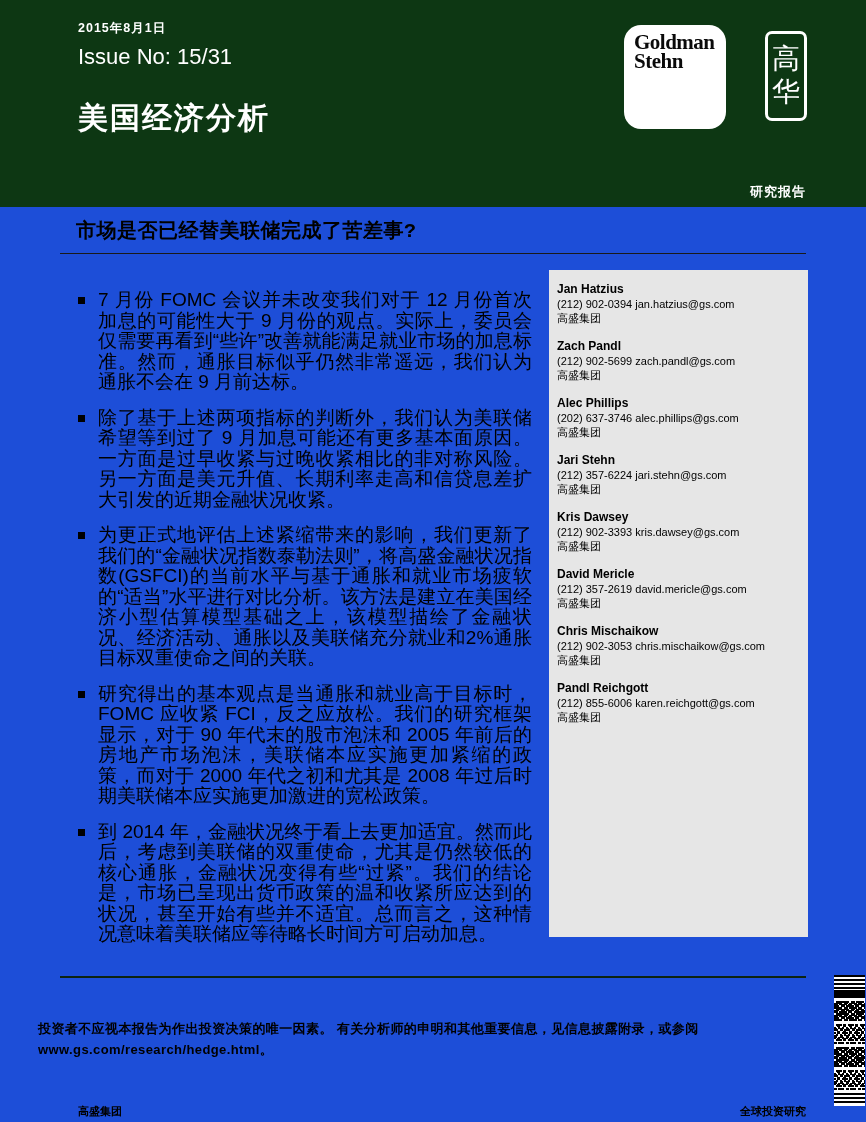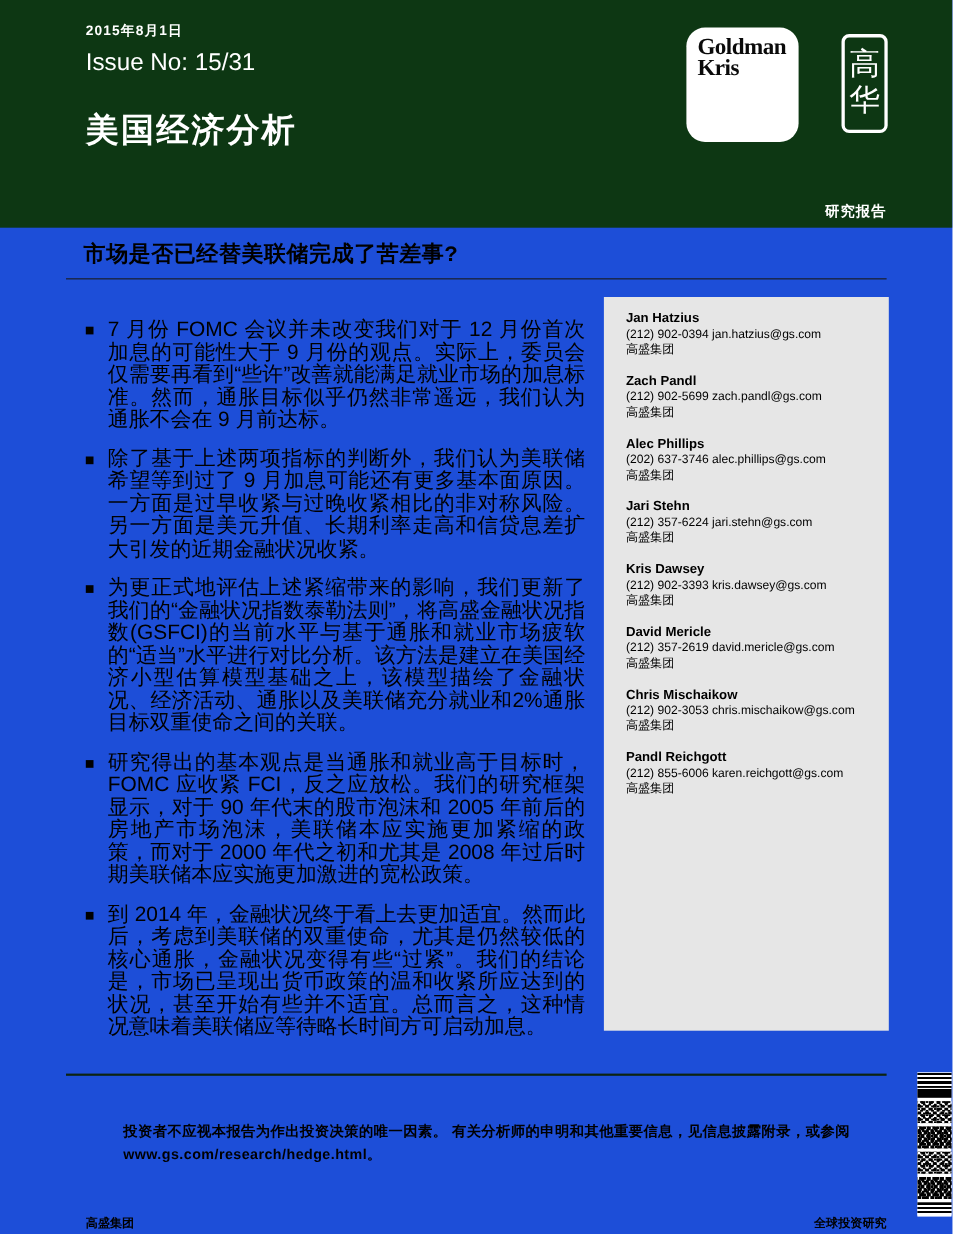--- a/index.html
+++ b/index.html
@@ -24,29 +24,29 @@
   .page-title { font-size:20px; font-weight:bold; padding:10px 0 0 16px; letter-spacing:0.5px;font-family:Liberation Mono, monospace; }
   .title-rule { border:none; border-top:1.5px solid #1a1a1a; margin-top:9px; }
 
   
   .content { display:flex; align-items:flex-start; margin:16px 58px 0 78px; }
   .bullets { width:454px; padding-top:20px; }
   .bullet { display:flex; gap:13px; margin-bottom:15px; }
   .sq { flex:0 0 auto; width:7px; height:7px; background:#000; margin-top:7px; }
   .bullet p { font-size:19px; line-height:20.5px; text-align:justify; }
   .spacer { width:17px; flex:0 0 auto; }
-  .analysts { width:259px; background:#e6e6e6; height:667px; padding:12px 10px 0 20px; }
+  .analysts { width:259px; background:#e6e6e6; height:667px; padding:12px 10px 0 8px; }
   .analyst { margin-bottom:14px; }
   .a-name { font-size:12px; font-weight:bold; line-height:15px; }
   .a-contact { font-size:11px; line-height:14px; }
   .a-firm { font-size:11px; line-height:14px; }
 
   
   .footer-rule { border:none; border-top:2px solid #0d2410; margin:16px 60px 0 60px; }
-  .disclaimer { margin:40px 70px 0 112px; font-size:13px; font-weight:600; line-height:21px; letter-spacing:0.4px; }
+  .disclaimer { margin:40px 70px 0 38px; font-size:13px; font-weight:600; line-height:21px; letter-spacing:0.4px; }
   .bottom-row { display:flex; justify-content:space-between; margin:44px 60px 0 78px; }
   .firm-name { font-size:11px; font-weight:bold; }
   .division-name { font-size:11px; font-weight:bold; }
 
   
   .barcode { position:absolute; right:1px; top:975px; width:31px; height:131px; background:#fff; }
   .bc-stripes { height:14px; background:repeating-linear-gradient(180deg,#000 0 2px,#fff 2px 4px); }
   .bc-solid { height:8px; background:#000; margin-top:1px; }
   .bc-noise { height:20px; margin-top:3px;
     background-image:
@@ -62,21 +62,21 @@
 <div class="page">
 
   <header class="masthead">
     <div class="mast-left">
       <div class="date">2015年8月1日</div>
       <div class="issue">Issue No: 15/31</div>
       <h1 class="pub-title">美国经济分析</h1>
     </div>
     <div class="gs-logo">
       <span class="gs-line">Goldman</span>
-      <span class="gs-line">Kris</span>
+      <span class="gs-line">Stehn</span>
     </div>
     <div class="seal">
       <span>高</span>
       <span>华</span>
     </div>
     <div class="report-type">研究报告</div>
   </header>
 
   <section class="title-block">
     <h2 class="page-title">市场是否已经替美联储完成了苦差事?</h2>

